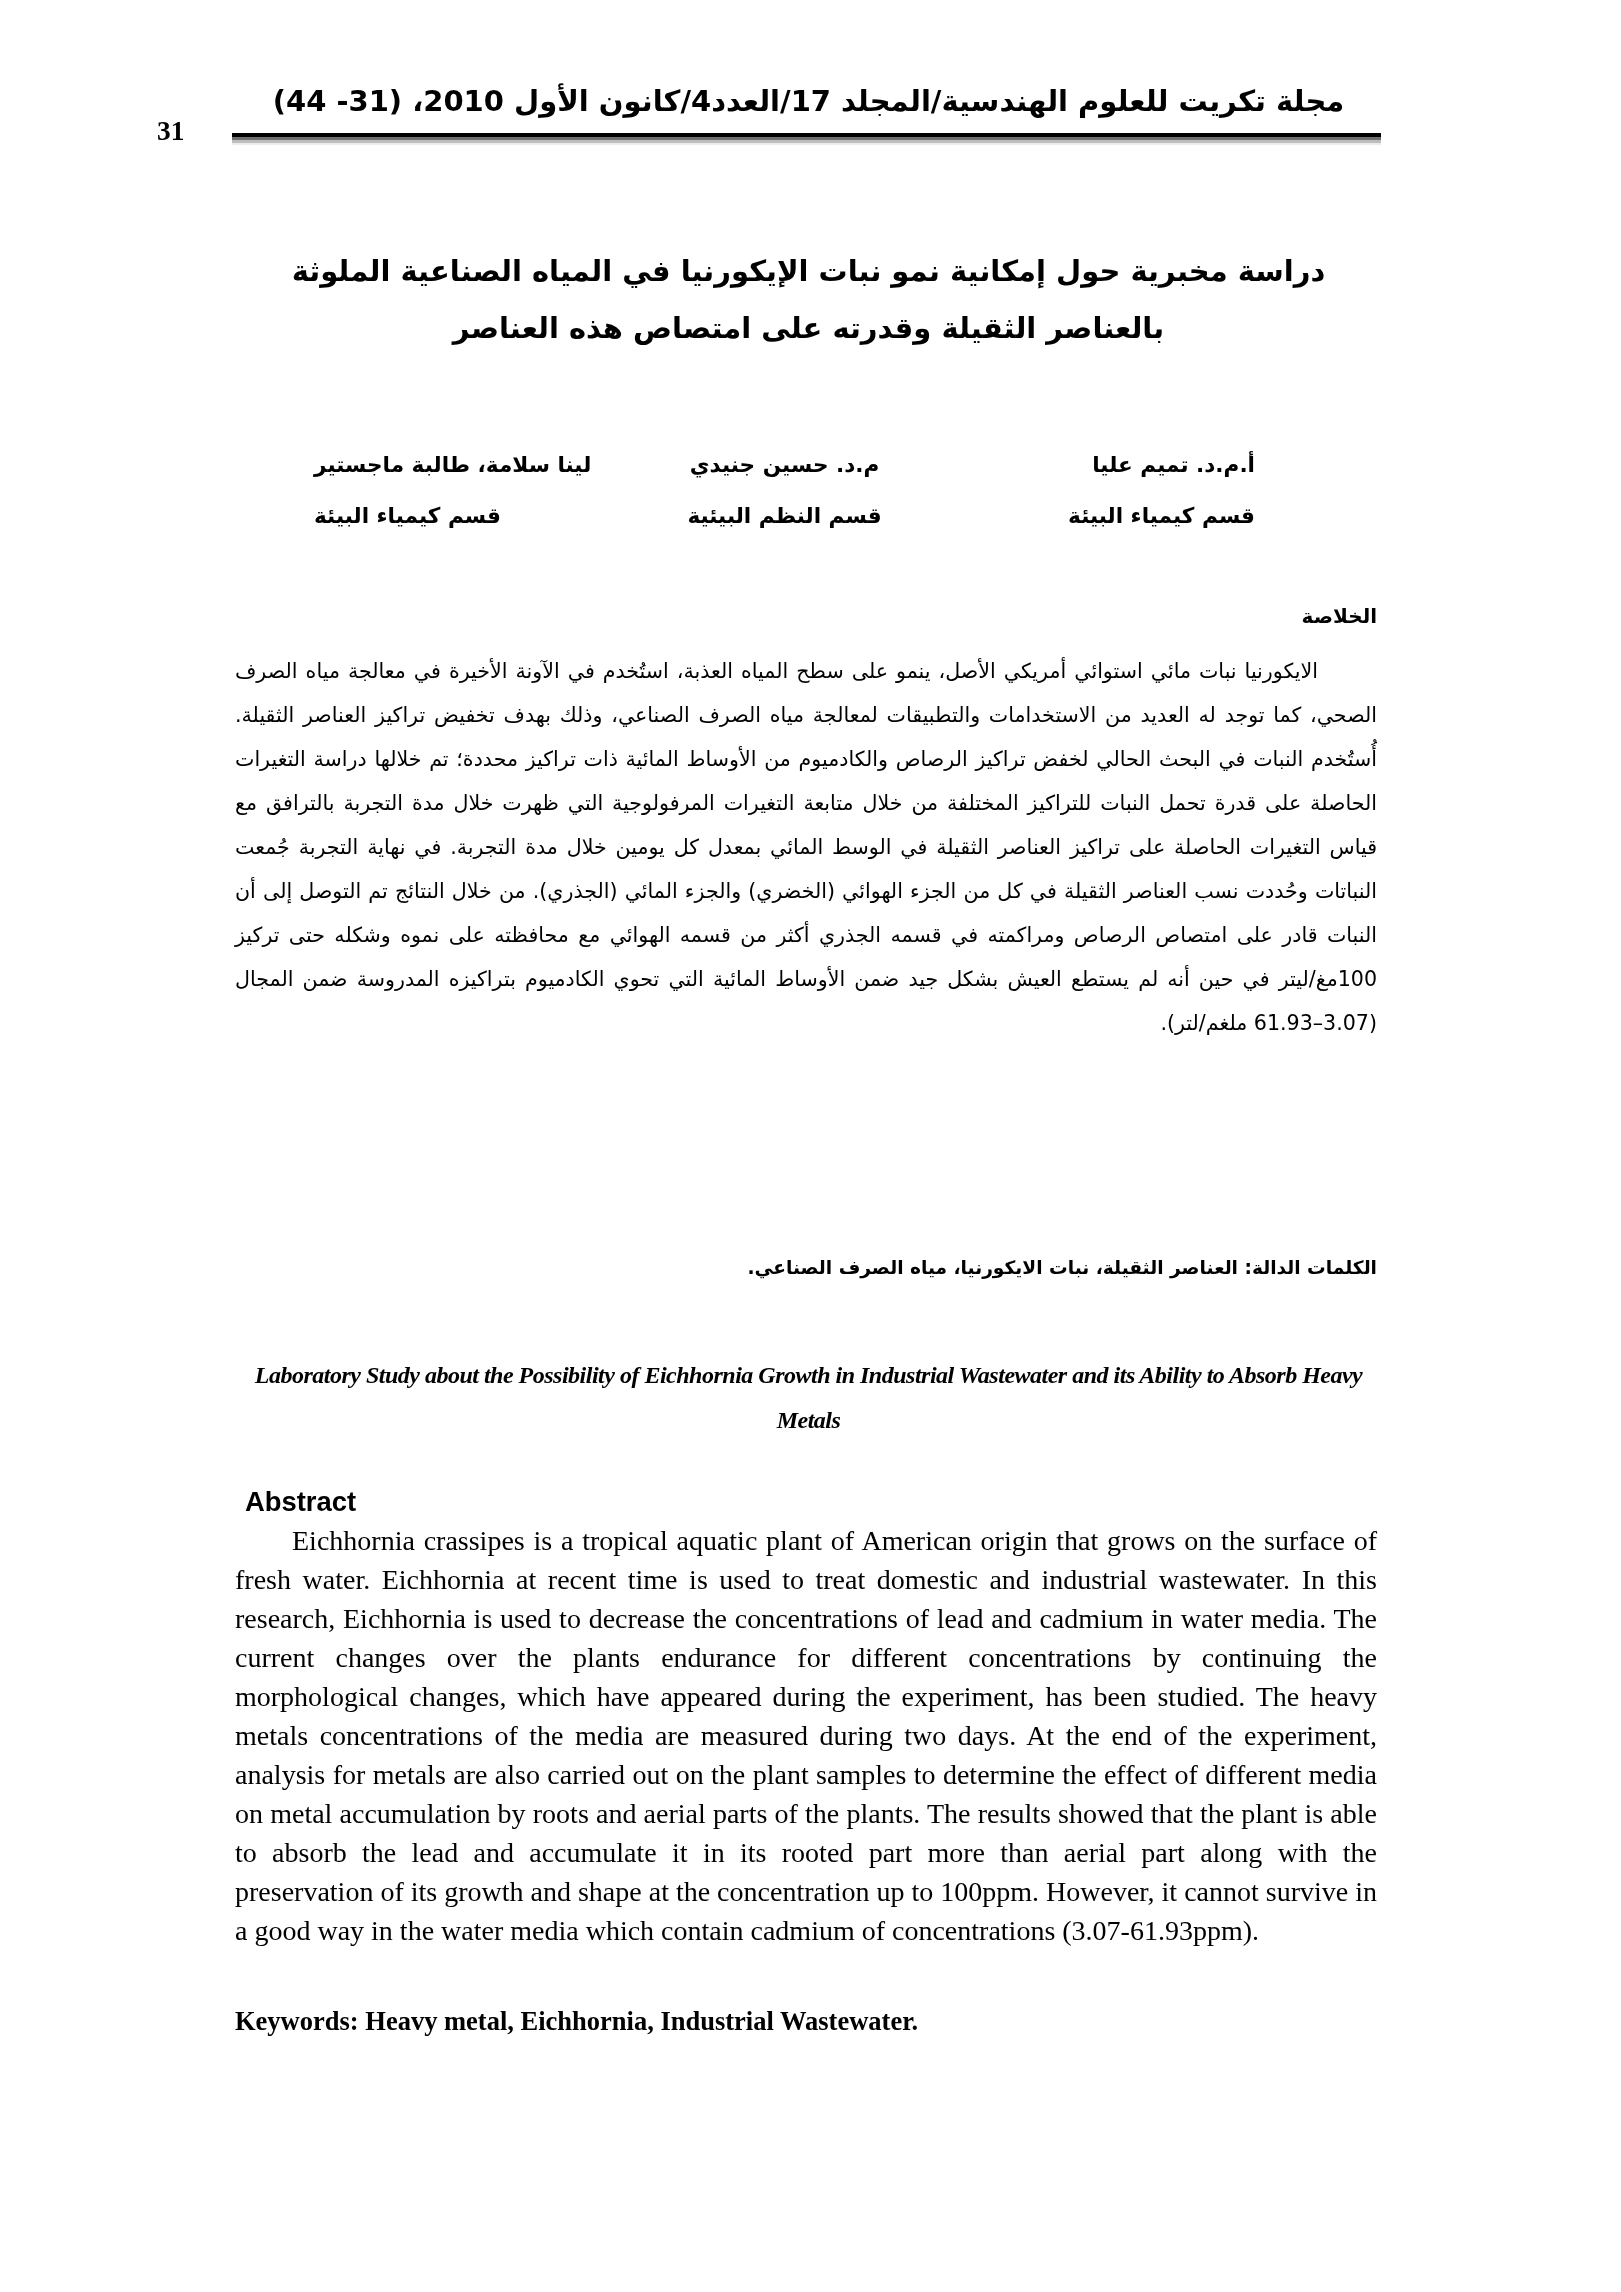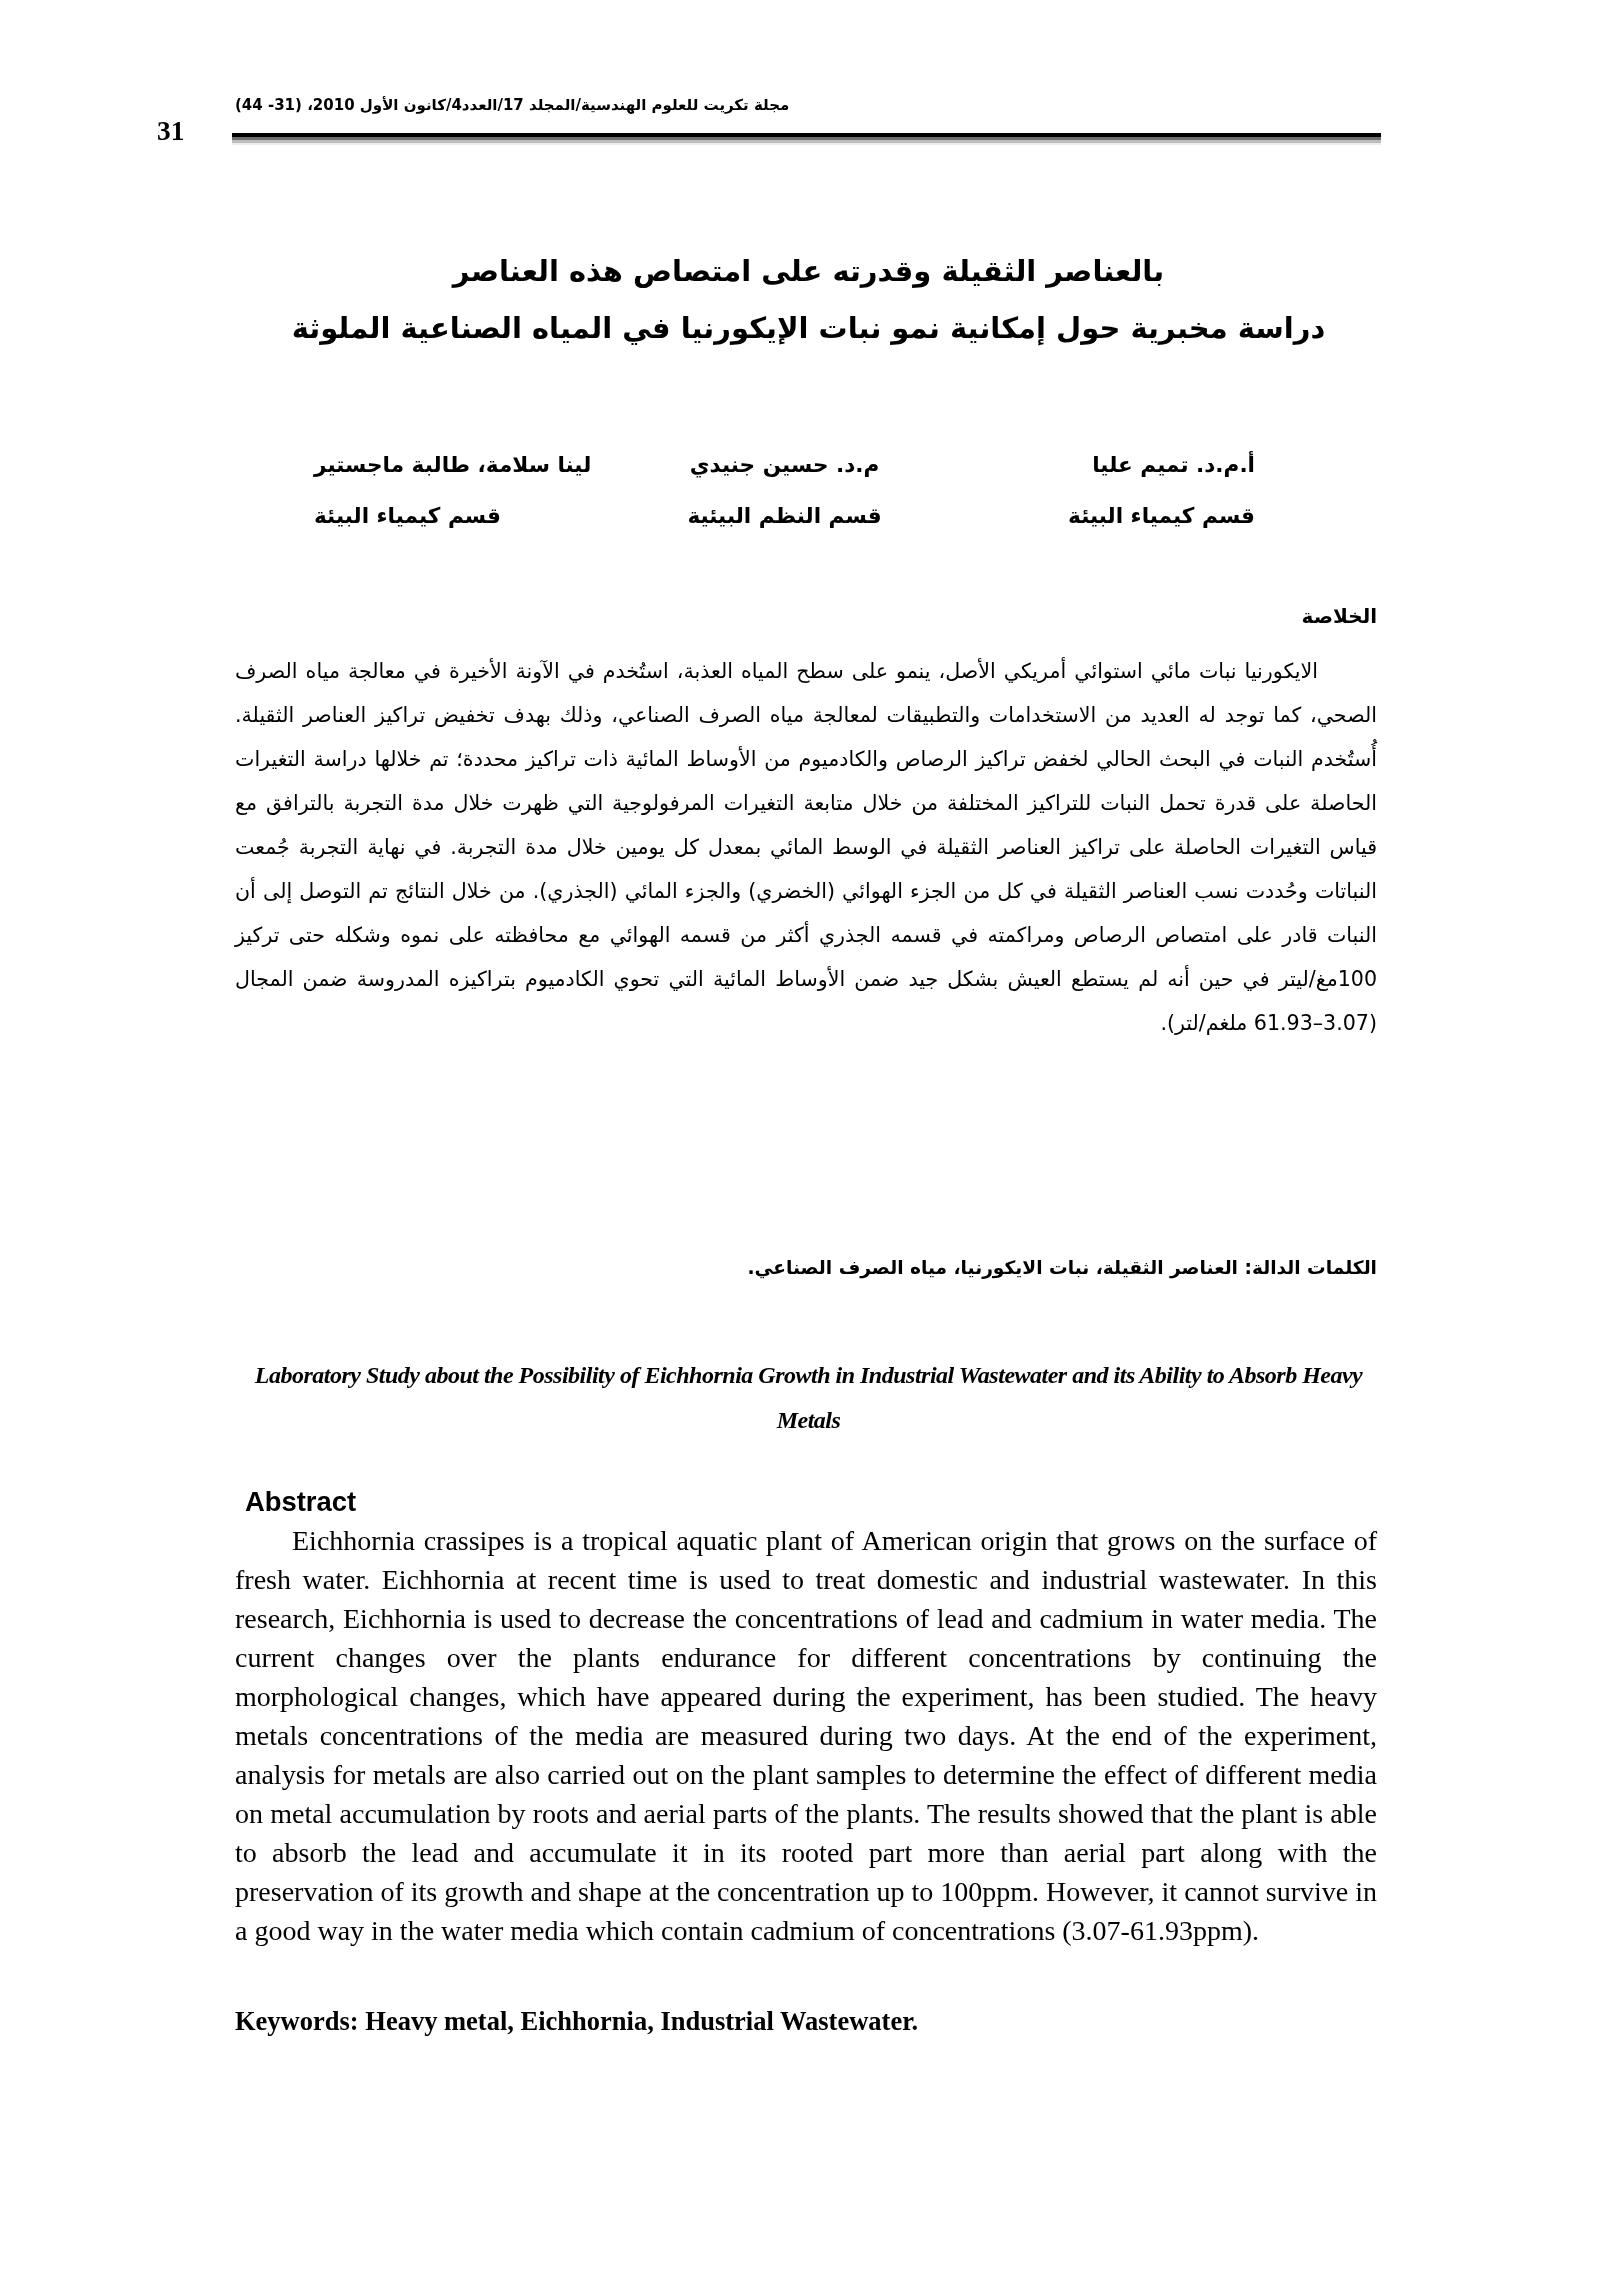--- a/index.html
+++ b/index.html
@@ -2,23 +2,23 @@
 <html><head>
   <meta charset="utf-8">
   <style>
     html, body { margin: 0; padding: 0; background: #ffffff; }
     body { width: 1621px; height: 2293px; position: relative; overflow: hidden; color: #000; }
     .page-number {
       position: absolute; left: 157px; top: 116px;
       font-family: "Liberation Serif", serif; font-weight: bold; font-size: 27.4px;
     }
     .running-head {
-      position: absolute; left: 235px; width: 1147px; top: 96px;
-      text-align: left; direction: rtl;
-      font-family: "DejaVu Sans", sans-serif; font-weight: bold; font-size: 15px;
+      position: absolute; left: 235px; width: 1147px; top: 84px;
+      text-align: center; direction: rtl;
+      font-family: "DejaVu Sans", sans-serif; font-weight: bold; font-size: 29px;
     }
     .head-rule {
       position: absolute; left: 232px; width: 1149px; top: 133px;
     }
     .head-rule .r1 { height: 3.9px; background: #000; }
     .head-rule .r2 { height: 2.9px; background: #6f6f6f; }
     .head-rule .r3 { height: 2.9px; background: #bdbdbd; }
     .head-rule .r4 { height: 2px; background: #ececec; }
 
     .ar-title {
@@ -80,22 +80,22 @@
 <div class="page-number">31</div>
 <div class="running-head">مجلة تكريت للعلوم الهندسية/المجلد 17/العدد4/كانون الأول 2010، (31- 44)</div>
 <div class="head-rule">
   <div class="r1"></div>
   <div class="r2"></div>
   <div class="r3"></div>
   <div class="r4"></div>
 </div>
 
 <div class="ar-title">
+  <div>دراسة مخبرية حول إمكانية نمو نبات الإيكورنيا في المياه الصناعية الملوثة</div>
   <div>بالعناصر الثقيلة وقدرته على امتصاص هذه العناصر</div>
-  <div>دراسة مخبرية حول إمكانية نمو نبات الإيكورنيا في المياه الصناعية الملوثة</div>
 </div>
 
 <div class="authors">
   <div class="row">
     <div class="cell">أ.م.د. تميم عليا</div>
     <div class="cell">م.د. حسين جنيدي</div>
     <div class="cell">لينا سلامة، طالبة ماجستير</div>
   </div>
   <div class="row">
     <div class="cell">قسم كيمياء البيئة</div>

